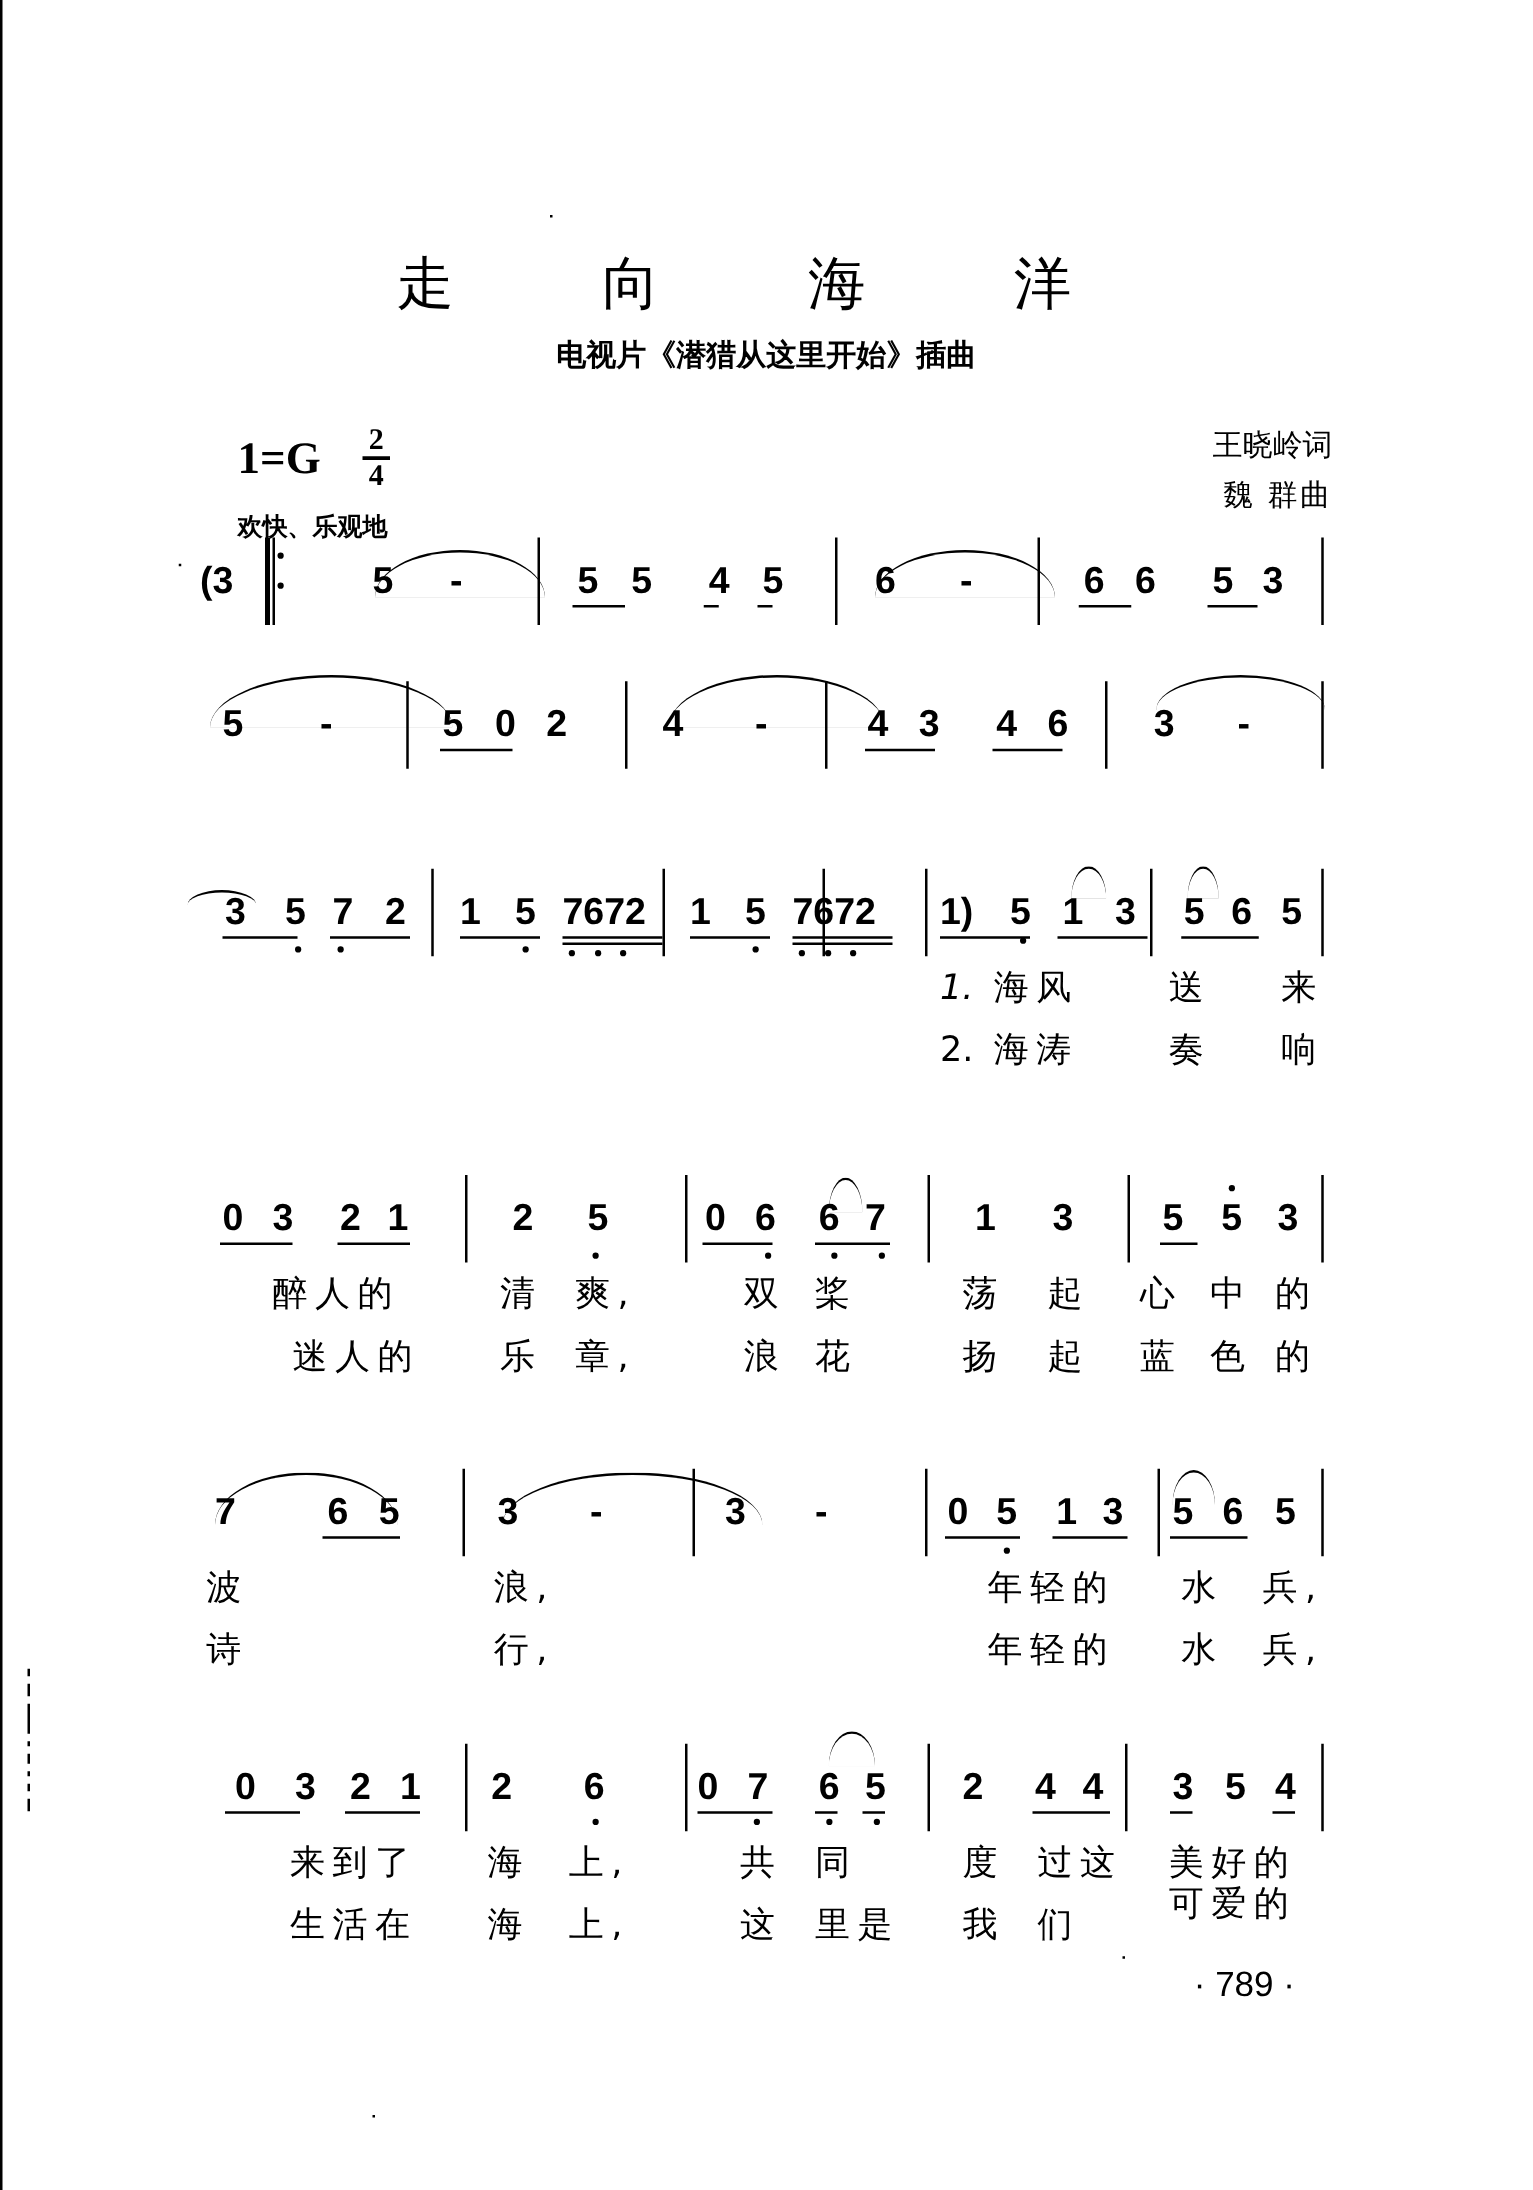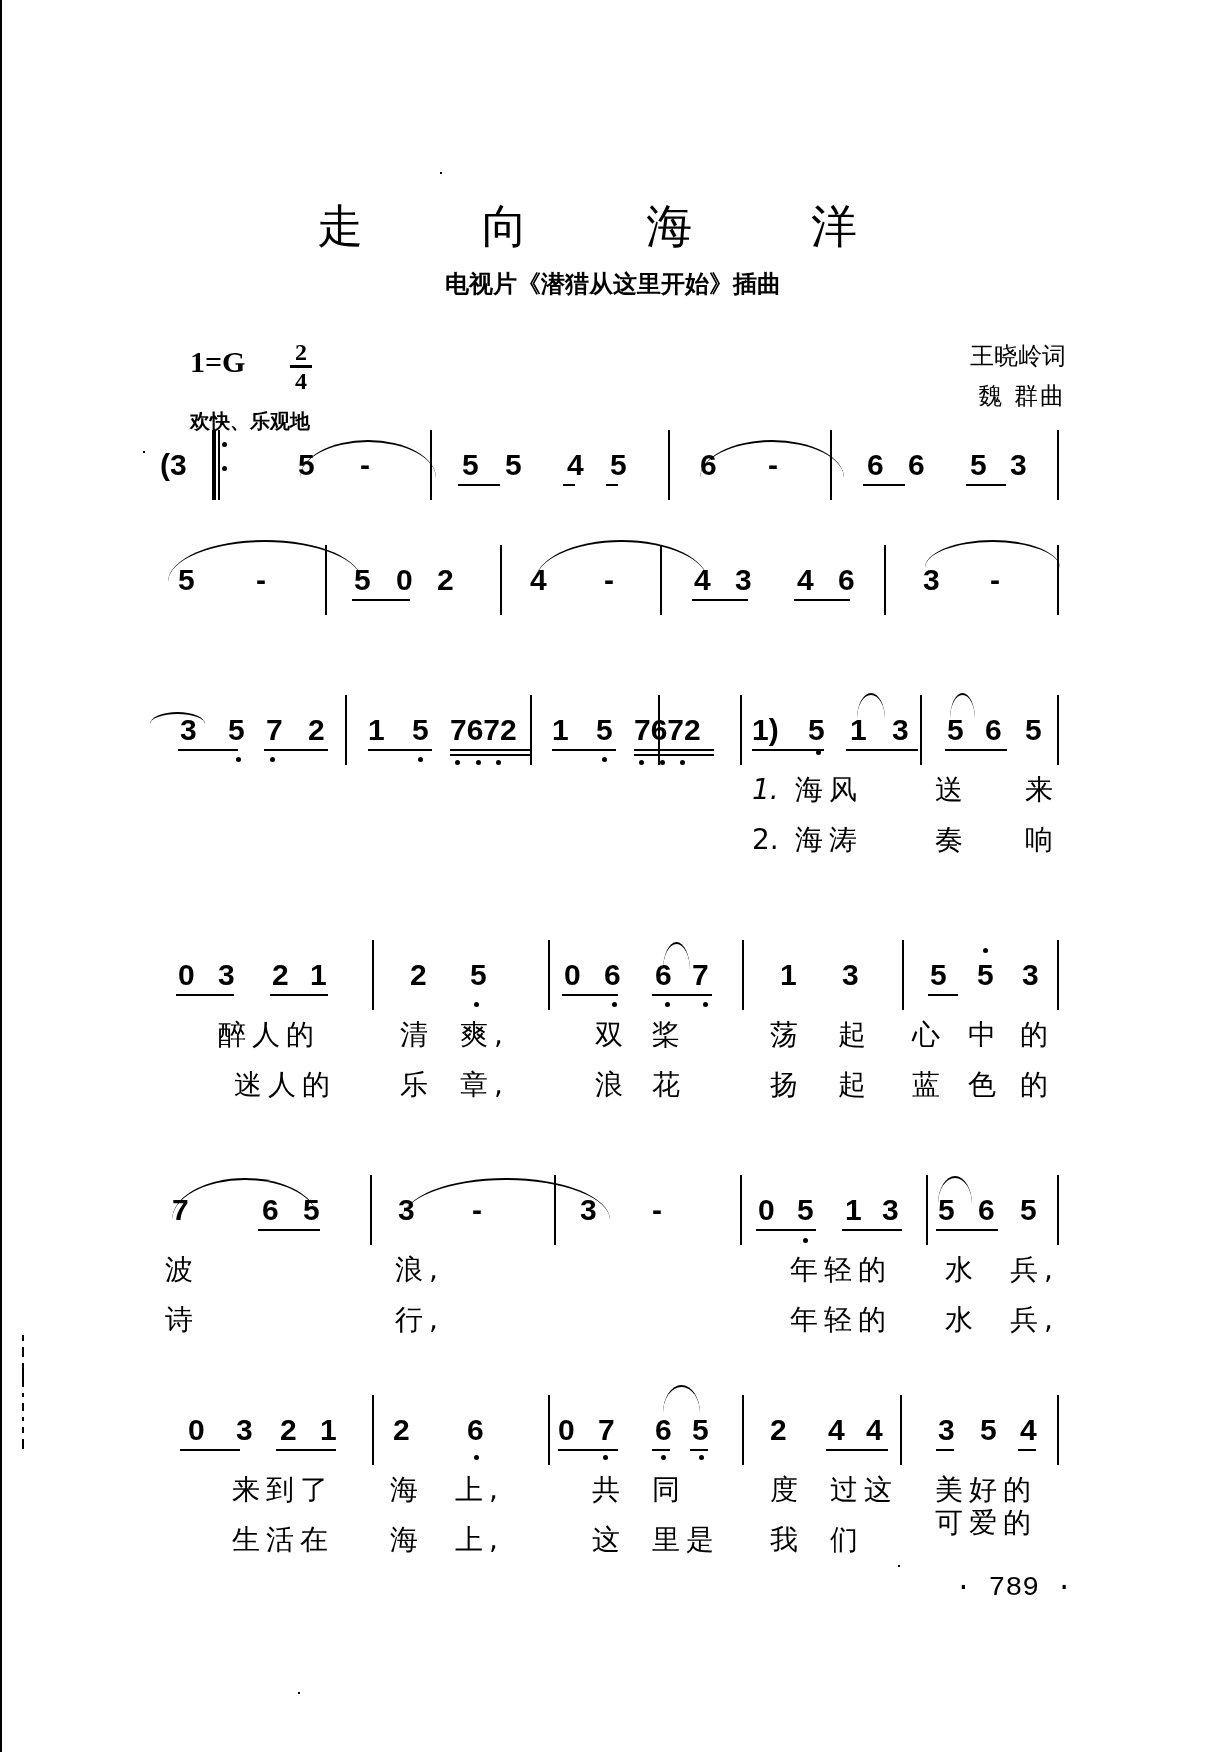--- a/index.html
+++ b/index.html
@@ -5,34 +5,34 @@
   html, body { margin: 0; padding: 0; background: #ffffff; }
   body { width: 1226px; height: 1752px; position: relative; overflow: hidden;
          font-family: "DejaVu Serif", serif; color: #000; }
   .left-edge { position: absolute; left: 0; top: 0; width: 2px; height: 1752px; background: #000; }
   .spine-marks { position: absolute; left: 22px; top: 1335px; width: 4px; height: 160px; }
   .spine-marks i { display: block; width: 2px; background: #000; margin-bottom: 6px; }
   .title { position: absolute; top: 196px; left: 0; width: 1226px; text-align: center;
            font-size: 46px; letter-spacing: 52px; font-family: "DejaVu Sans", sans-serif; font-weight: normal; }
   .subtitle { position: absolute; top: 268px; left: 0; width: 1226px; text-align: center;
               font-size: 24px; font-weight: bold; font-family: "DejaVu Sans", sans-serif; }
-  .key { position: absolute; left: 190px; top: 345px; font-size: 30px; font-weight: bold; font-family: "Liberation Serif", serif; }
+  .key { position: absolute; left: 190px; top: 345px; font-size: 36px; font-weight: bold; font-family: "Liberation Serif", serif; }
   .timesig { position: absolute; left: 290px; top: 340px; display: flex; flex-direction: column; align-items: center; font-size: 24px; font-weight: bold; line-height: 24px; font-family: "Liberation Serif", serif; }
   .timesig .bar { width: 22px; height: 3px; background: #000; margin: 1px 0; }
   .tempo { position: absolute; left: 190px; top: 408px; font-size: 20px; font-weight: bold; font-family: "DejaVu Sans", sans-serif; }
   .credit { position: absolute; right: 160px; font-size: 24px; font-family: "DejaVu Sans", sans-serif; text-align: right; }
   .credit.lyricist { top: 340px; }
   .credit.composer { top: 380px; letter-spacing: 2px; }
   .note { position: absolute; font-family: "Liberation Sans", sans-serif; font-weight: bold; font-size: 30px; line-height: 30px; }
   .barline { position: absolute; width: 2px; background: #000; }
   .uline { position: absolute; height: 2px; background: #000; }
   .dot { position: absolute; width: 5px; height: 5px; border-radius: 50%; background: #000; }
   .slur { position: absolute; border-top: 2px solid #000; border-radius: 50% 50% 0 0 / 100% 100% 0 0; }
   .lyric { position: absolute; font-family: "DejaVu Sans", sans-serif; font-size: 28px; line-height: 30px; }
-  .page-num { position: absolute; top: 1572px; left: 955px; font-size: 28px; font-family: Liberation Mono, monospace; }
+  .page-num { position: absolute; top: 1572px; left: 955px; font-size: 28px; font-family: Liberation Sans, sans-serif; }
   .speck { position: absolute; width: 2px; height: 2px; background: #000; }
 </style>
 </head>
 <body>
 
 <div class="left-edge"></div>
 <div class="spine-marks">
   <i style="height:6px"></i>
     <i style="height:10px"></i>
     <i style="height:24px"></i>

